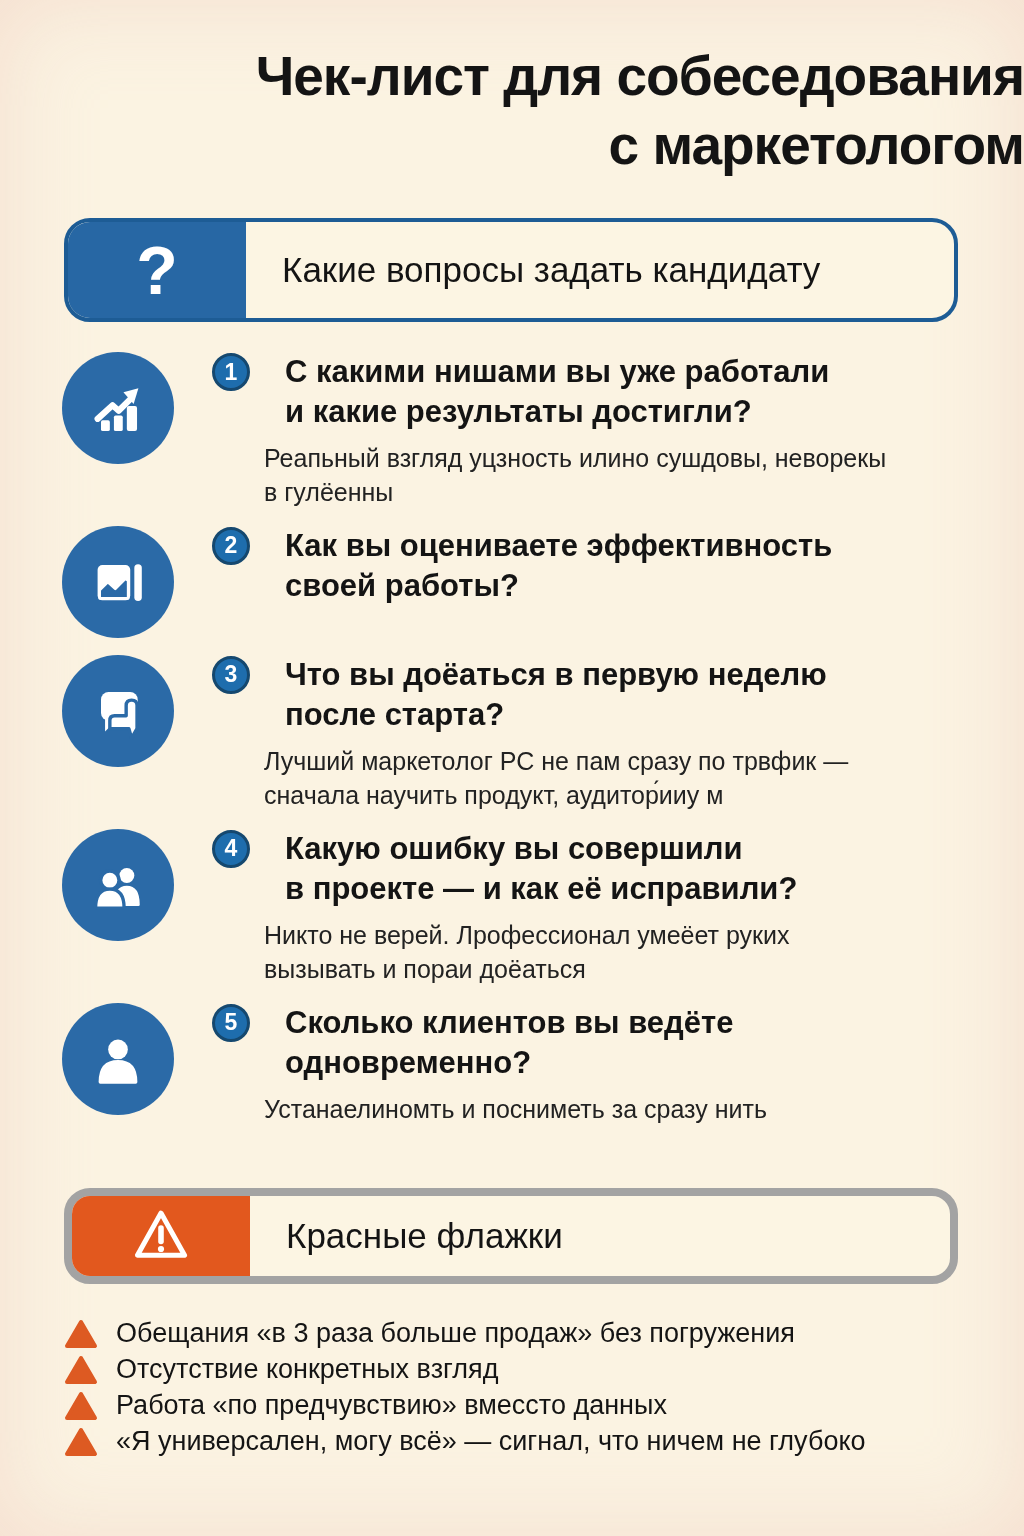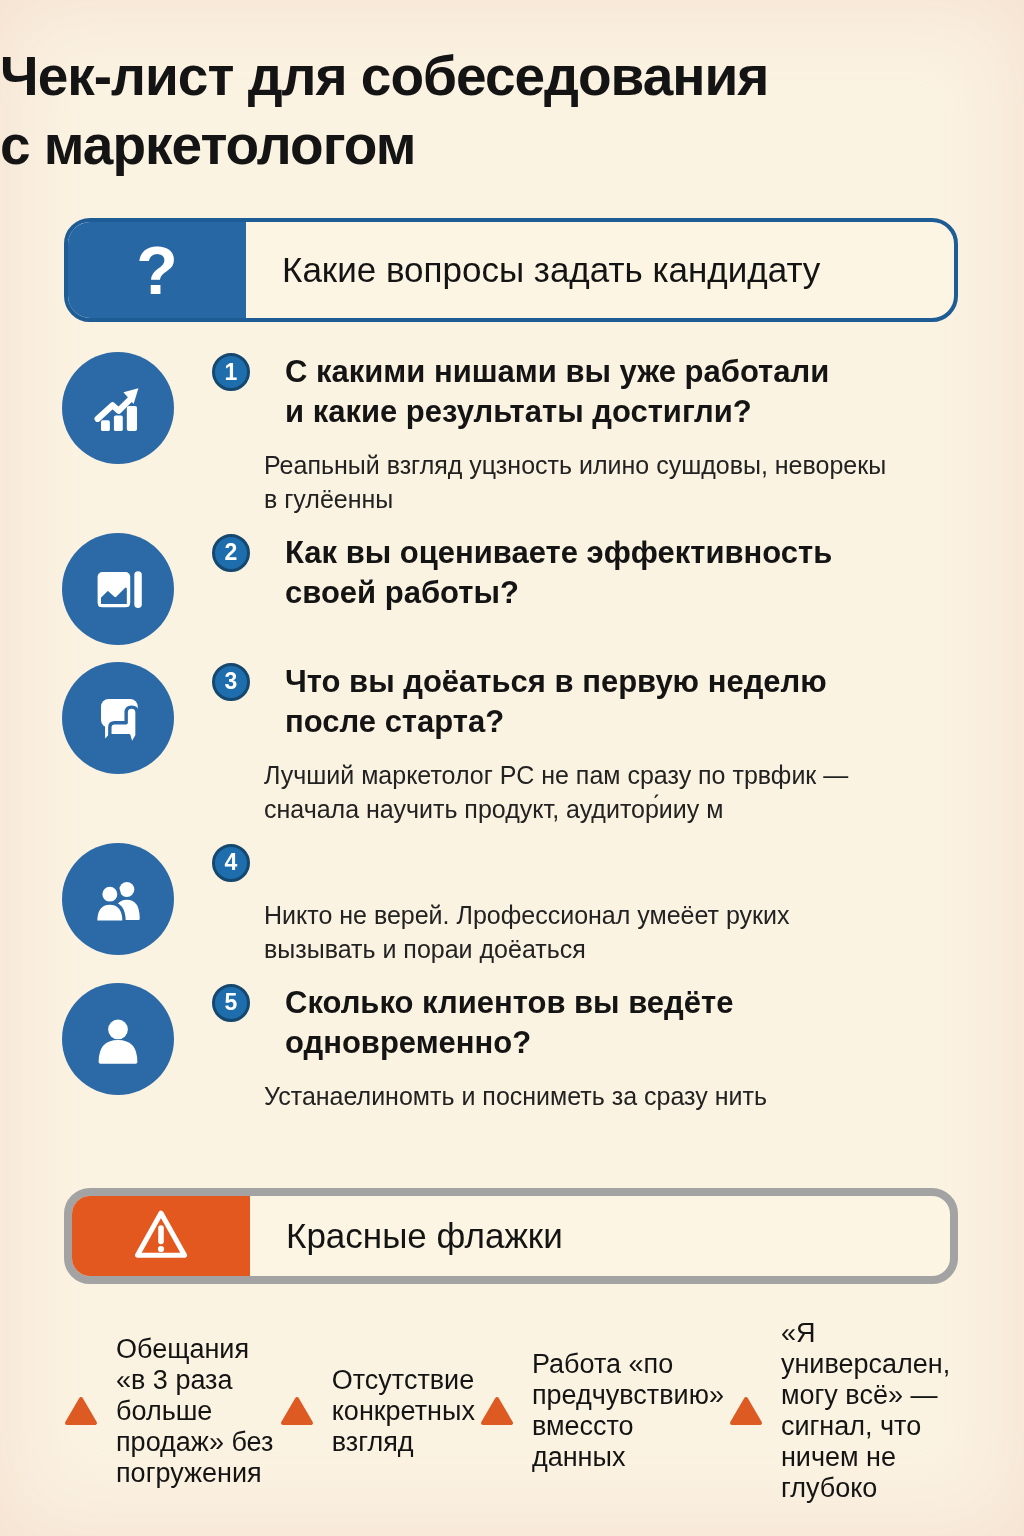--- a/index.html
+++ b/index.html
@@ -6,21 +6,21 @@
   html,body { background:#efe9dc; }
   .canvas {
     position:relative; width:1024px; height:1536px; margin:0 auto;
     background:#fbf3e2;
     box-shadow: inset 0 0 90px rgba(238,198,185,0.45);
     font-family:"Liberation Sans", sans-serif;
     color:#161616; overflow:hidden;
   }
   .page-title {
     position:absolute; top:42px; left:0; right:0;
-    text-align:left; font-size:55px; font-weight:700; letter-spacing:-1px;
+    text-align:right; font-size:55px; font-weight:700; letter-spacing:-1px;
     line-height:1.25; white-space:pre-line; color:#141414;
   }
   
   .section-card {
     position:absolute; left:64px; width:894px;
     display:flex; align-items:stretch; overflow:hidden;
     border-radius:26px; background:#fcf5e3;
   }
   .section-card.blue   { top:218px; height:104px; border:4px solid #1d5c95; }
   .section-card.orange { top:1188px; height:96px;  border:8px solid #a3a3a3; }
@@ -48,27 +48,27 @@
   .num-badge {
     flex:0 0 38px; width:38px; height:38px; border-radius:50%;
     background:#1e6dad; border:3px solid #15486f;
     display:flex; align-items:center; justify-content:center;
     color:#ffffff; font-size:23px; font-weight:700; margin-right:14px; margin-top:1px;
   }
   .q-heading {
     font-size:31px; font-weight:700; line-height:1.29; white-space:pre-line; color:#141414;margin-left:21px;
   }
   .q-sub {
-    margin-top:16px; padding-left:52px;
+    margin-top:9px; padding-left:52px;
     font-size:25px; line-height:1.36; white-space:pre-line; color:#222222;
   }
   .q-sub .b { font-weight:400; }
   
   .flags { position:absolute; top:1318px; left:64px; width:896px;
-           display:flex; flex-direction:row; gap:5px; }
+           display:flex; flex-direction:column; gap:5px; }
   .flag-row { display:flex; align-items:center; }
   .flag-bullet { flex:0 0 34px; margin-right:18px; display:flex; }
   .flag-text { font-size:27px; color:#141414; }
   svg { display:block; }
 </style>
 </head>
 <body>
 
 <div class="canvas">
 
@@ -150,20 +150,22 @@
           </g>
           <g fill="#fff" stroke="#2b6aa7" stroke-width="5" stroke-linejoin="round">
             <circle cx="38" cy="43" r="13.5"></circle>
             <path d="M17,84 Q17,56 38,56 Q59,56 59,84 Z"></path>
           </g>
         </svg>
       </div>
       <div class="q-body">
         <div class="q-head-row">
           <div class="num-badge">4</div>
+          <h3 class="q-heading">Какую ошибку вы совершили
+в проекте — и как её исправили?</h3>
         </div>
         <p class="q-sub"><span>Никто не верей. Лрофессионал умеёет руких
 вызывать и пораи доёаться</span><span class="b"></span><span></span></p>
       </div>
     </div>
 
     <div class="q-item">
       <div class="q-icon">
         <svg width="68" height="68" viewBox="0 0 100 100">
           <circle cx="50" cy="36" r="14.5" fill="#fff"></circle>

